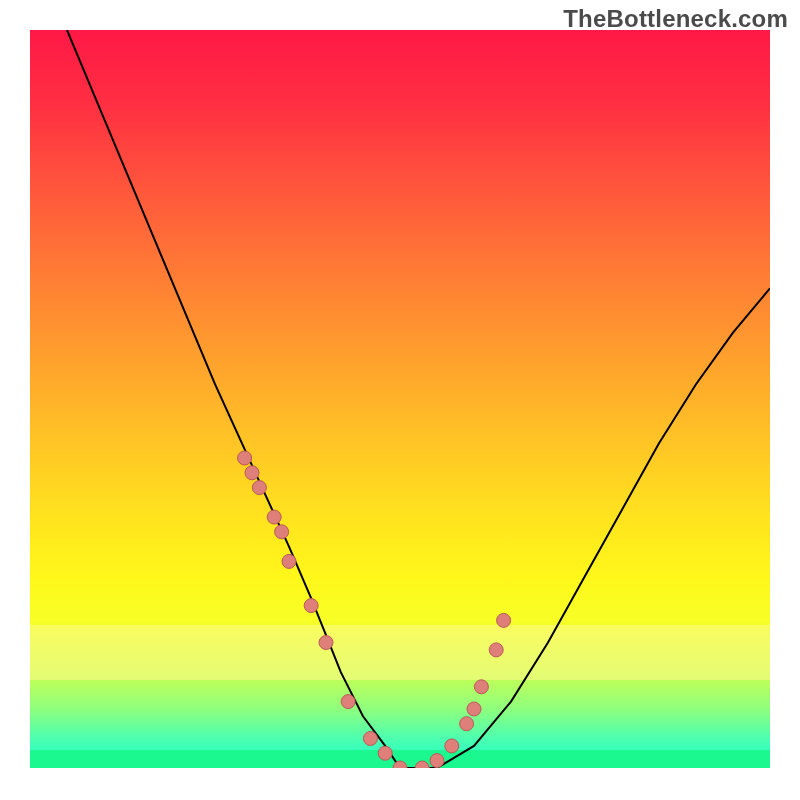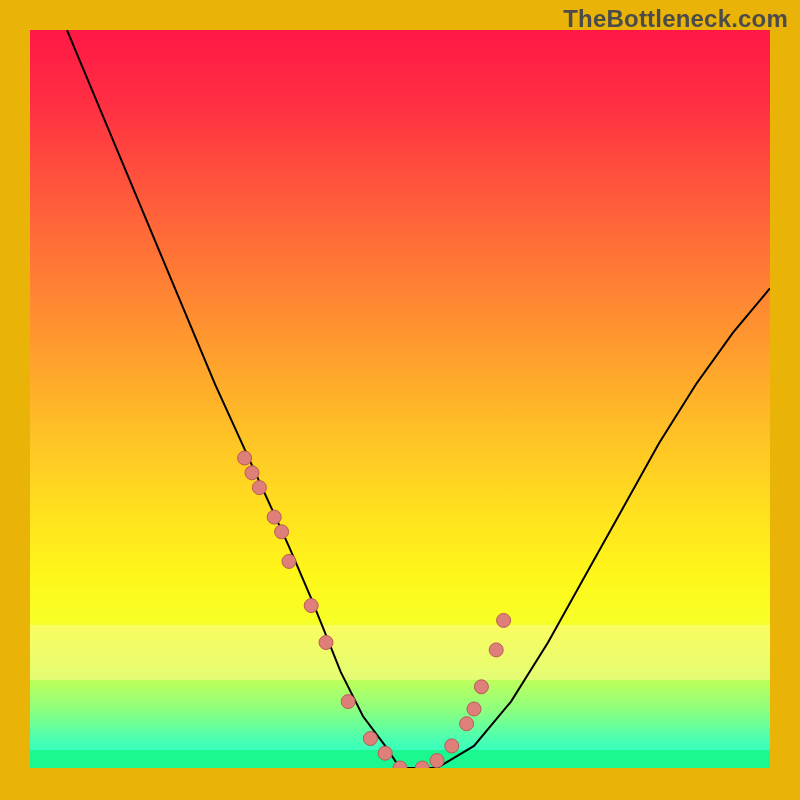--- a/index.html
+++ b/index.html
@@ -8,21 +8,21 @@
     width: 800px;
     height: 800px;
     overflow: hidden;
     background: #000;
     font-family: Arial, Helvetica, sans-serif;
   }
   .outer {
     position: relative;
     width: 800px;
     height: 800px;
-    background: #eab308;
+    background: #ffffff;
   }
   .watermark {
     position: absolute;
     top: 5px;
     right: 12px;
     color: #4b4b4b;
     font-size: 24px;
     font-weight: 600;
     letter-spacing: 0.2px;
     z-index: 30;

